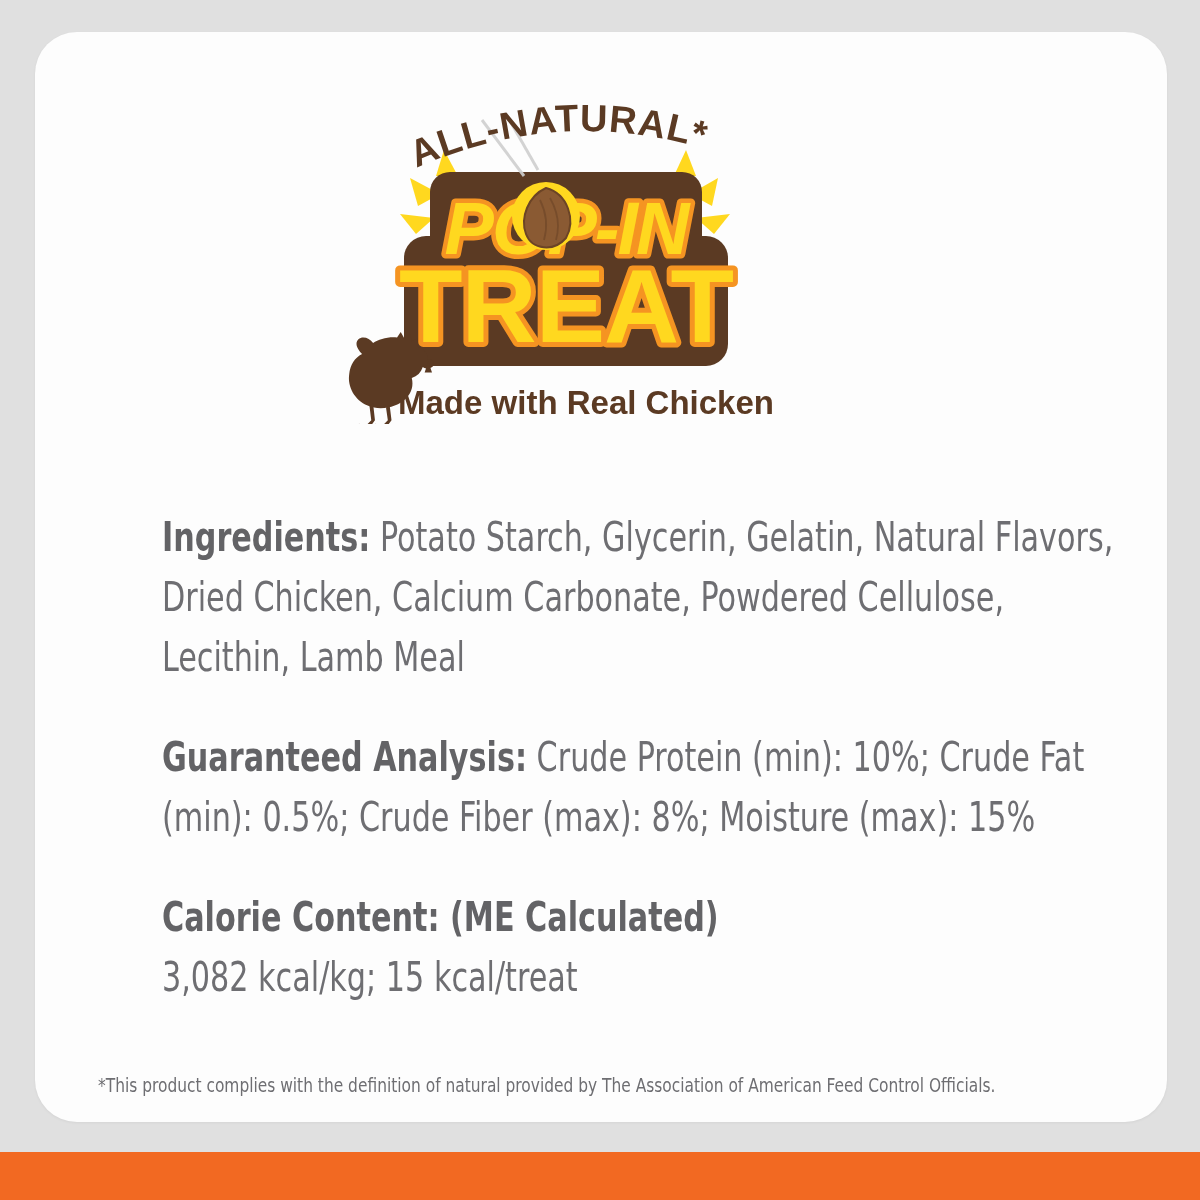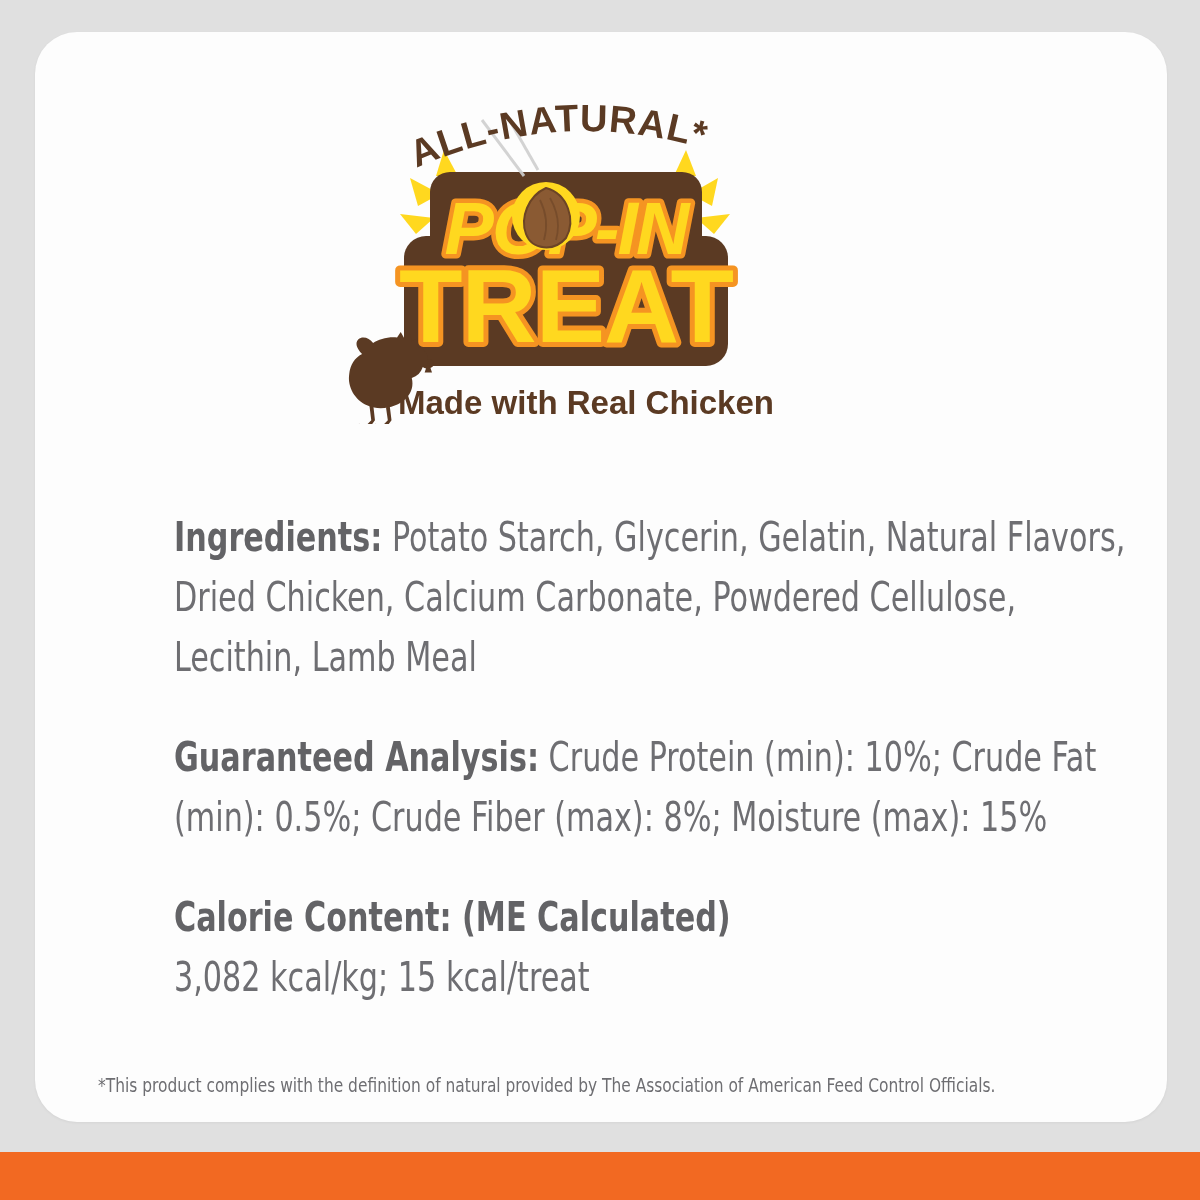--- a/index.html
+++ b/index.html
@@ -56,21 +56,21 @@
     position: absolute;
     left: 265px;
     top: 52px;
     width: 530px;
     height: 340px;
   }
 
   
   #body-text {
     position: absolute;
-    left: 139px;
+    left: 127px;
     top: 435px;
     width: 950px;
   }
 
   .para {
     color: #6e6e72;
     font-family: "Liberation Sans Narrow", "DejaVu Sans Condensed", "Liberation Sans", sans-serif;
     font-size: 40px;
     line-height: 60px;
     font-stretch: condensed;

